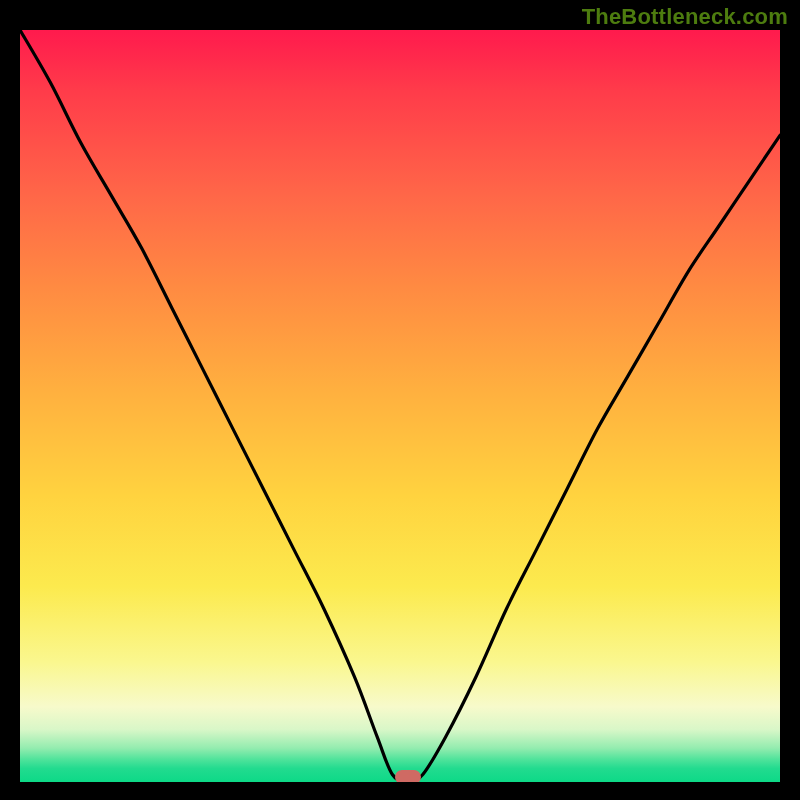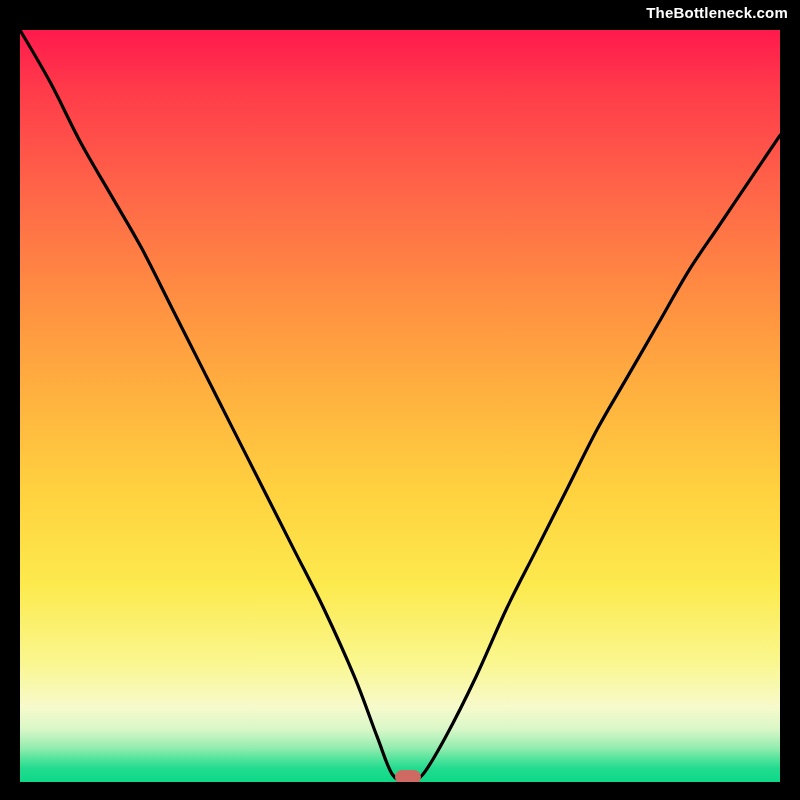--- a/index.html
+++ b/index.html
@@ -13,23 +13,23 @@
   .frame {
     position: relative;
     width: 800px;
     height: 800px;
     background: #000;
   }
   .watermark {
     position: absolute;
     top: 4px;
     right: 12px;
-    color: #ffffff;
+    color: #4d7c0f;
     font-family: Arial, Helvetica, sans-serif;
-    font-size: 15px;
+    font-size: 22px;
     font-weight: 600;
     letter-spacing: 0.2px;
     z-index: 5;
   }
   .plot {
     position: absolute;
     left: 20px;
     top: 30px;
     width: 760px;
     height: 752px;

